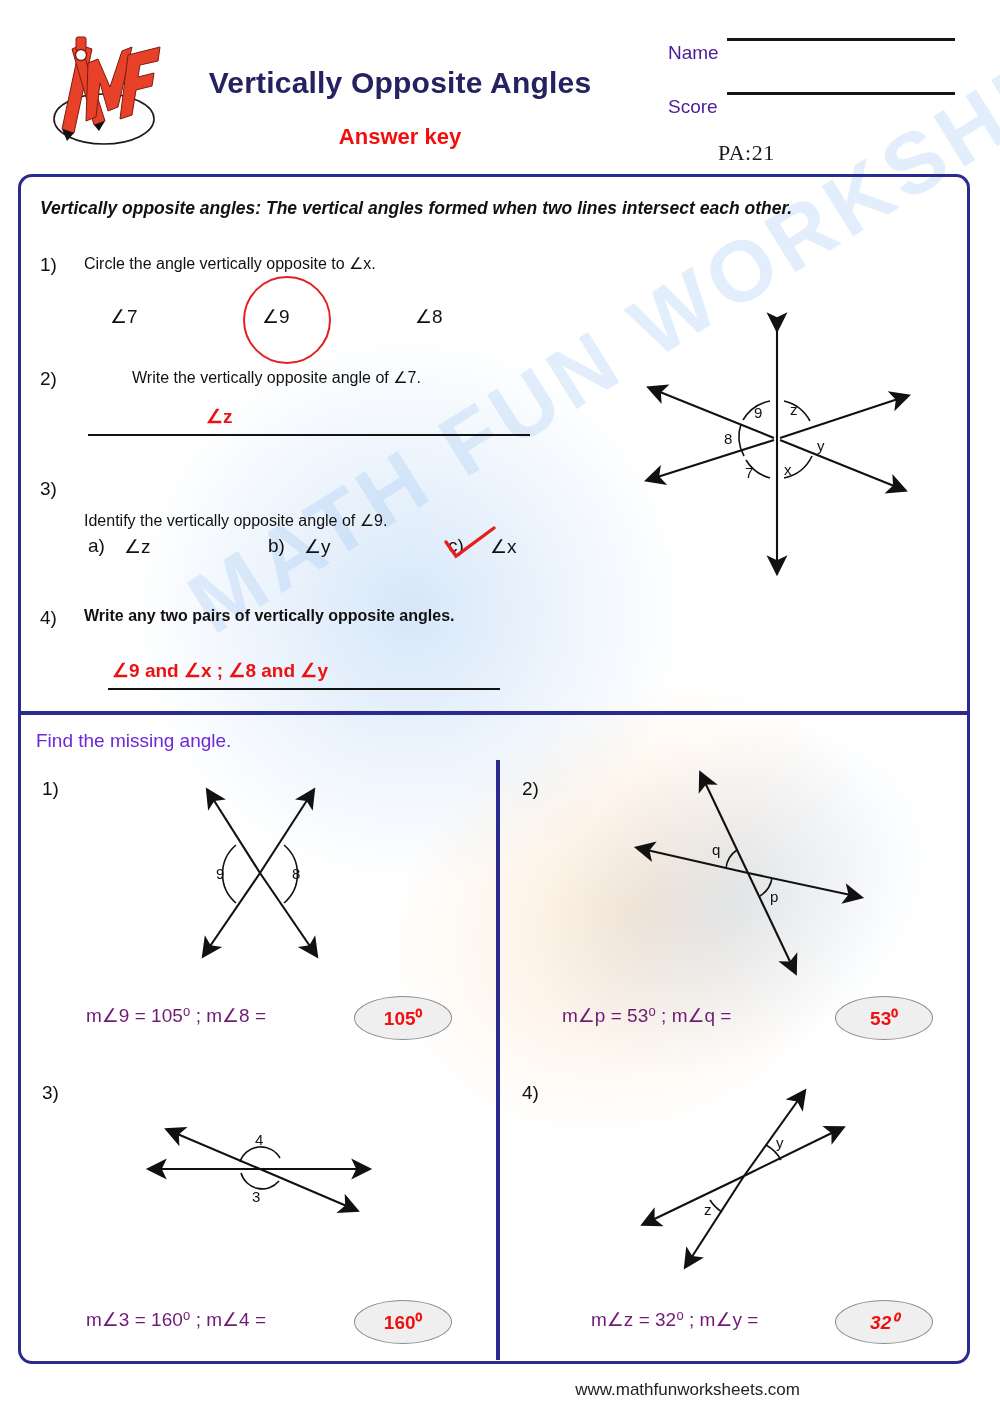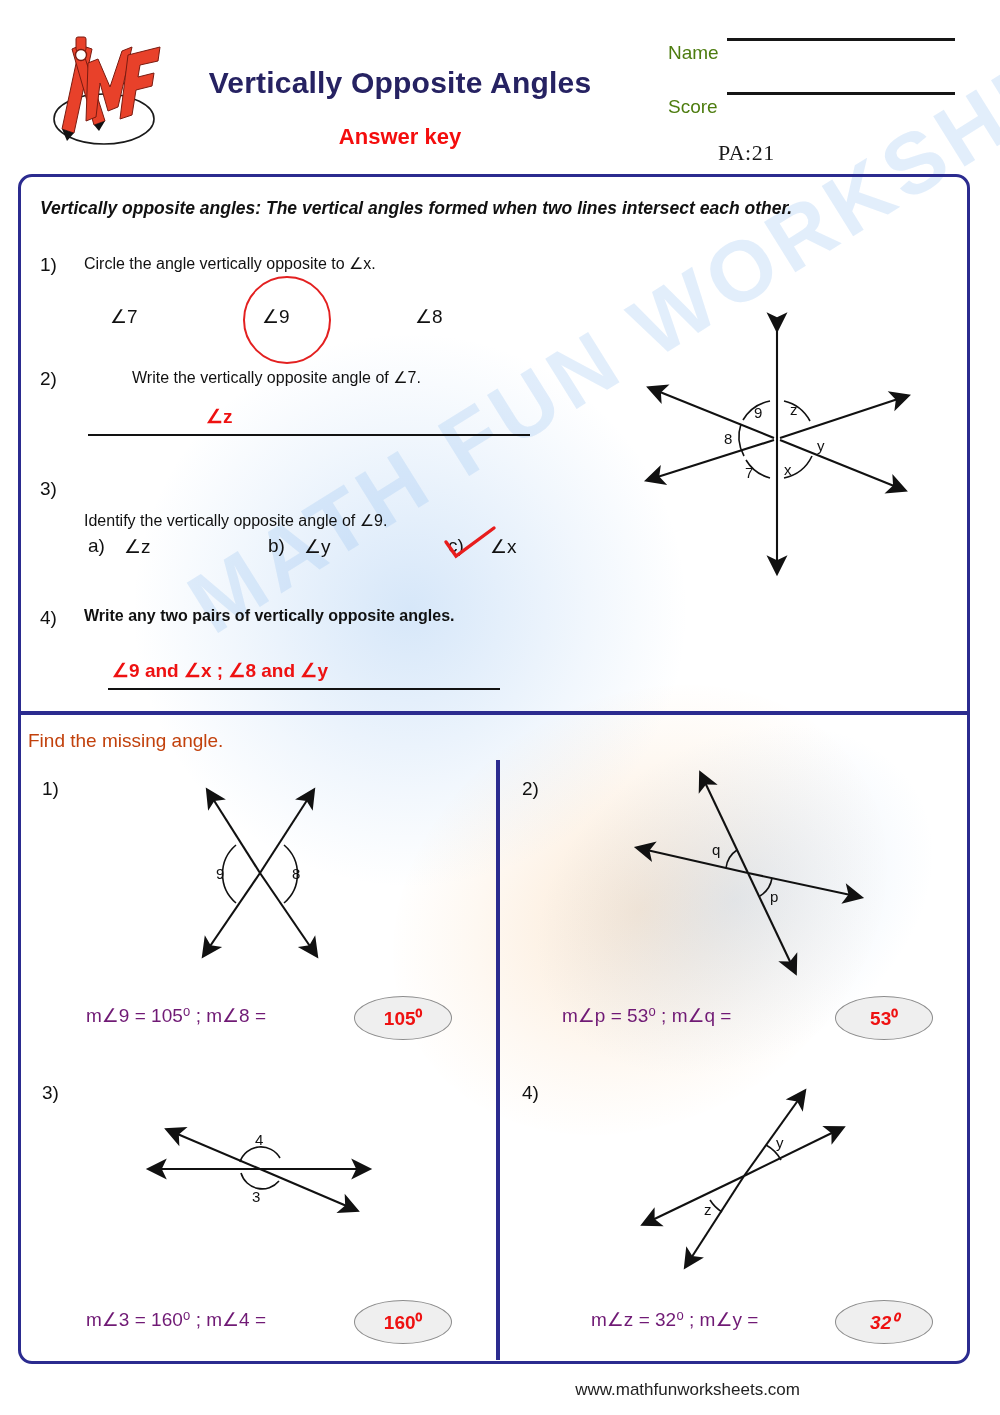--- a/index.html
+++ b/index.html
@@ -29,21 +29,21 @@
   .wmtext{position:absolute;left:140px;top:360px;width:760px;
       font-size:86px;letter-spacing:6px;color:rgba(150,195,240,.28);
       transform:rotate(-32deg);white-space:nowrap;font-weight:800;}
 
   
   .logo{position:absolute;left:44px;top:33px;width:120px;height:118px;}
   .title{position:absolute;left:180px;top:66px;width:440px;text-align:center;
     font-size:30px;font-weight:bold;color:#262262;letter-spacing:.2px;}
   .answerkey{position:absolute;left:180px;top:124px;width:440px;text-align:center;
     font-size:22px;font-weight:bold;color:#f40d0d;}
-  .nm-lab{position:absolute;font-size:19px;color:#4d7c0f;}
+  .nm-lab{position:absolute;font-size:19px;color:#4c1d95;}
   .nm-line{position:absolute;border-bottom:3px solid #161616;}
   .pa{position:absolute;left:718px;top:140px;font-size:22px;
       font-family:"Liberation Serif",serif;color:#1a1a1a;letter-spacing:.5px;}
 
   
   .box{position:absolute;left:18px;top:174px;width:952px;height:1190px;
     border:3px solid #2b2b8f;border-radius:14px;box-sizing:border-box;background:transparent;}
   .hdivider{position:absolute;left:18px;top:711px;width:952px;height:4px;background:#2b2b8f;}
   .vdivider{position:absolute;left:496px;top:760px;width:4px;height:600px;background:#2b2b8f;}
 
@@ -54,21 +54,21 @@
 
   
   .qnum{position:absolute;font-size:19px;color:#111;}
   .qtext{position:absolute;font-size:16px;color:#111;}
   .opt{position:absolute;font-size:19px;color:#111;}
   .ansline{position:absolute;border-bottom:2.5px solid #121212;}
   .redans{position:absolute;font-size:19px;font-weight:bold;color:#ee1111;white-space:nowrap;}
   .circlemark{position:absolute;border:2.5px solid #e32020;border-radius:50%;}
 
   
-  .findtxt{position:absolute;left:28px;top:730px;font-size:19px;color:#c2410c;}
+  .findtxt{position:absolute;left:36px;top:730px;font-size:19px;color:#6d28d9;}
   .pnum{position:absolute;font-size:19px;color:#111;}
   .eqn{position:absolute;font-size:19px;color:#701a75;white-space:nowrap;}
   .oval{position:absolute;border:1.6px solid #8d8d8d;background:#efefef;border-radius:50%;
     display:flex;align-items:center;justify-content:center;
     font-size:19px;font-weight:bold;color:#ee1111;}
 
   .footer{position:absolute;left:0;top:1380px;width:836px;text-align:right;
     padding-right:36px;box-sizing:border-box;font-size:17px;color:#222;}
 
   svg{display:block;}

